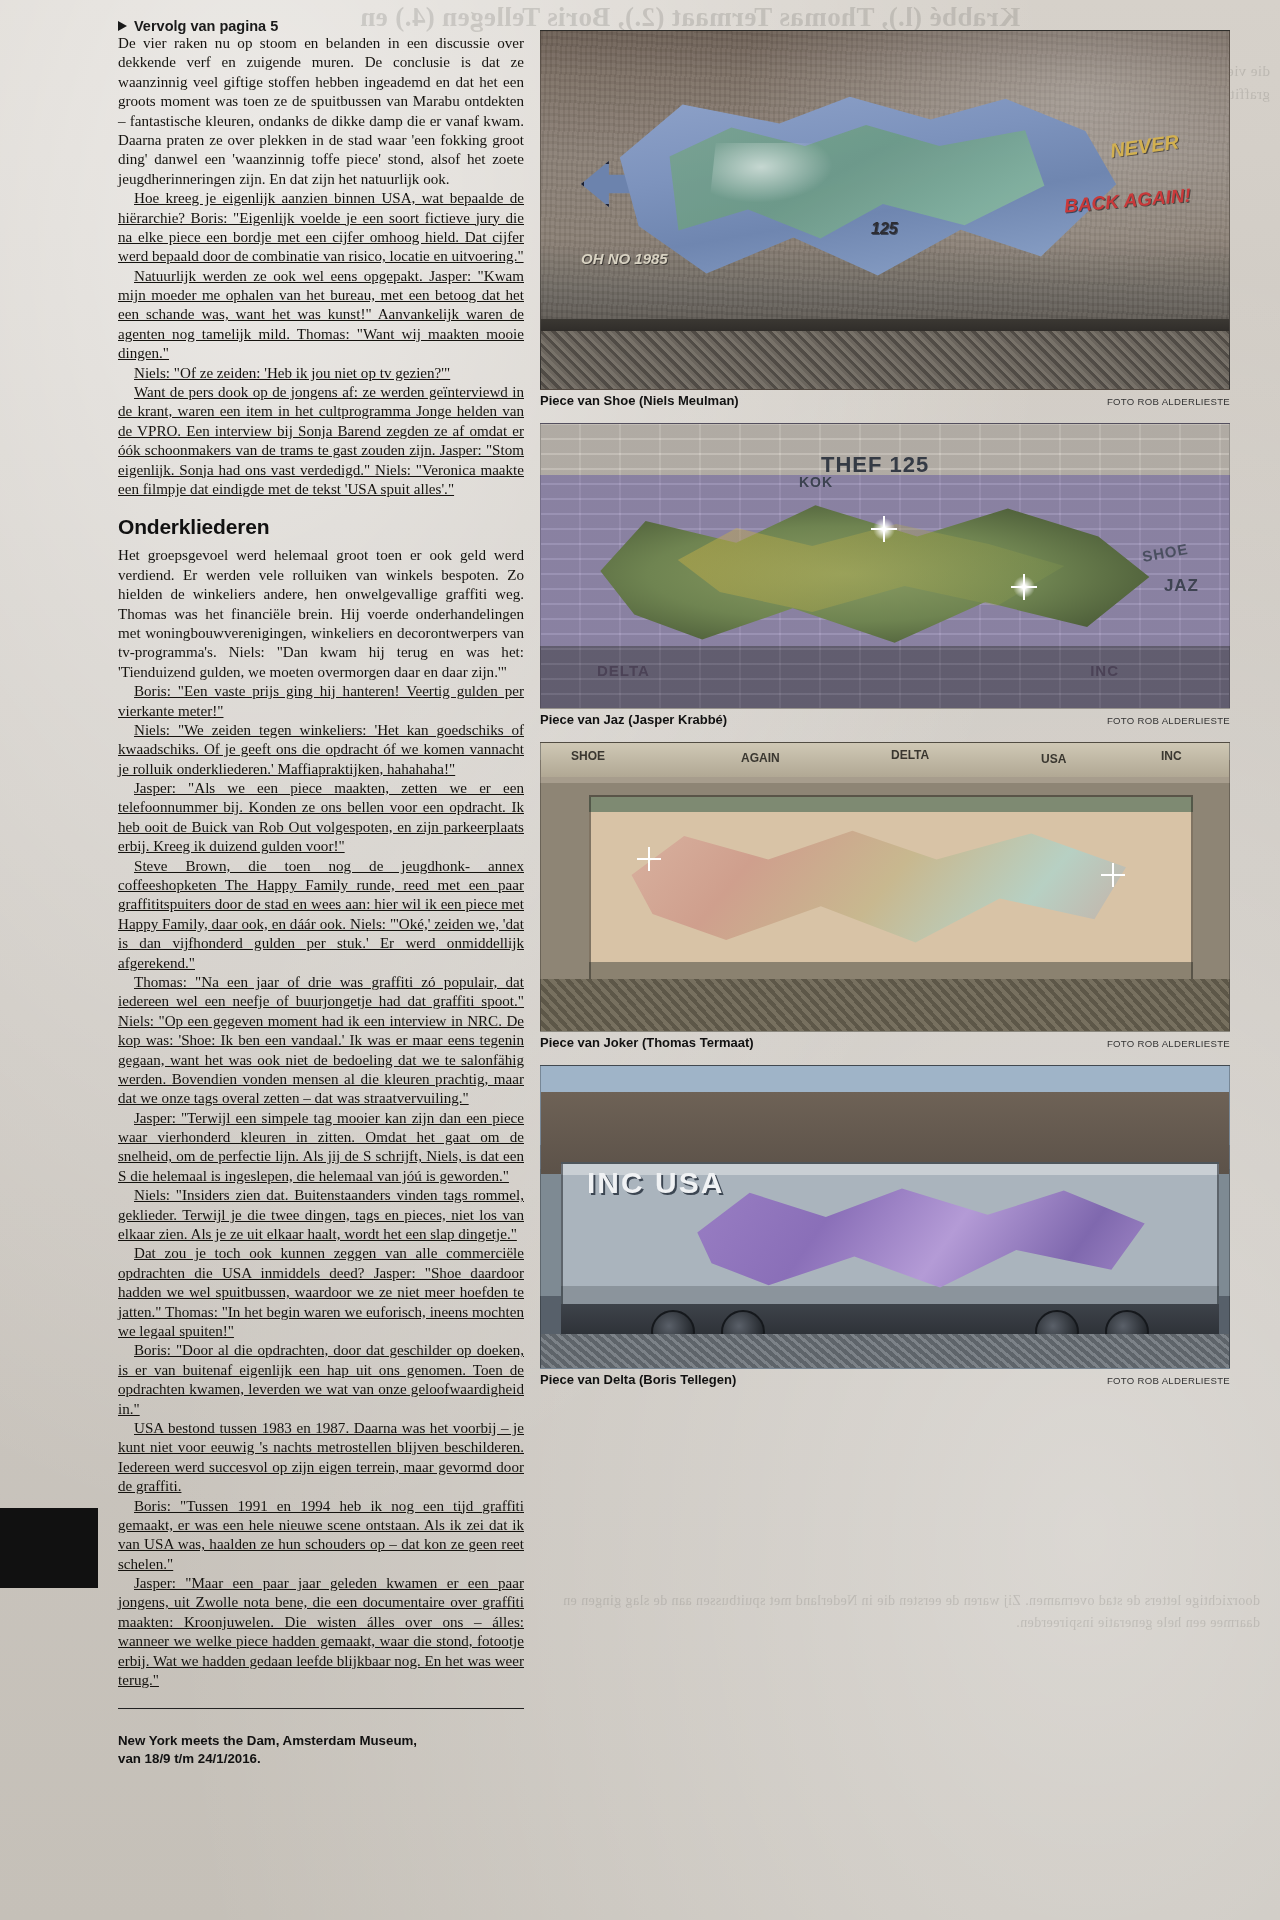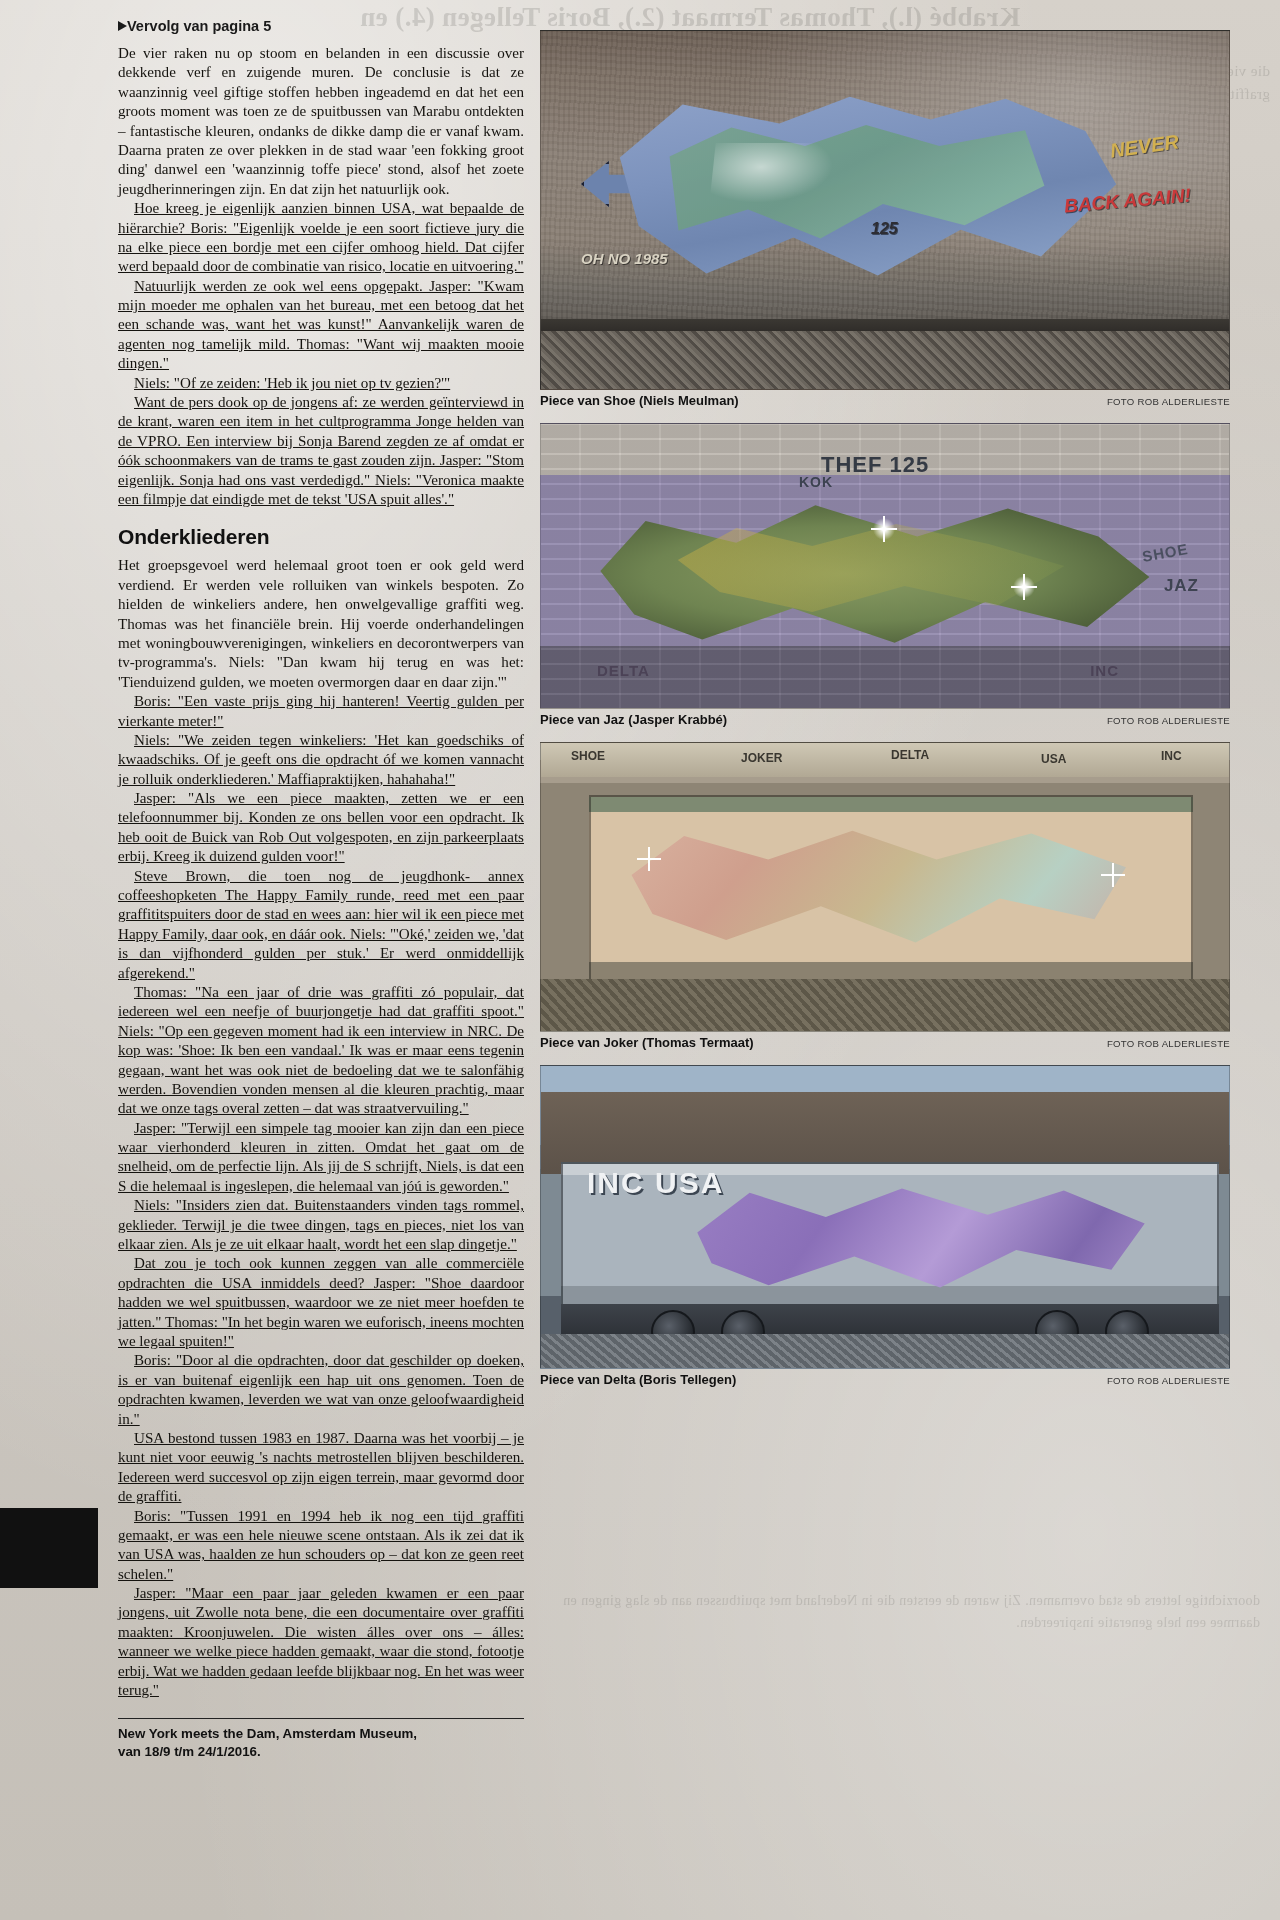--- a/index.html
+++ b/index.html
@@ -69,25 +69,25 @@
   
   .col {
     position: absolute;
     left: 118px;
     top: 18px;
     width: 406px;
   }
   .jump-line {
     display: flex;
     align-items: center;
+    gap: 7px;
     font-family: "Liberation Sans", sans-serif;
     font-weight: bold;
     font-size: 14.5px;
     color: #1a1a1a;
-    margin-bottom: 10px;
   }
   .tri {
     width: 0; height: 0;
     border-left: 9px solid #1a1a1a;
     border-top: 5.5px solid transparent;
     border-bottom: 5.5px solid transparent;
   }
   .body p {
     margin: 0;
     font-size: 15.1px;
@@ -103,21 +103,21 @@
     font-family: "Liberation Sans", sans-serif;
     font-size: 21px;
     font-weight: bold;
     color: #111;
     margin: 16px 0 7px 0;
     letter-spacing: -0.2px;
   }
   .footer {
     margin-top: 18px;
     border-top: 1.5px solid #222;
-    padding-top: 6px;
+    padding-top: 23px;
     font-family: "Liberation Sans", sans-serif;
     font-size: 13.3px;
     font-weight: bold;
     line-height: 1.35;
     color: #111;
   }
 
   
   .photos {
     position: absolute;
@@ -418,21 +418,21 @@
         <span class="t">Piece van Jaz (Jasper Krabbé)</span>
         <span class="c">FOTO ROB ALDERLIESTE</span>
       </div>
     </div>
 
     <div class="photo-block">
       <div class="photo p3">
         <div class="roof"></div>
         <div class="rooftags">
           <span style="left:30px;top:2px;">SHOE</span>
-          <span style="left:200px;top:4px;">JOKER</span>
+          <span style="left:200px;top:4px;">AGAIN</span>
           <span style="left:350px;top:1px;">DELTA</span>
           <span style="left:500px;top:5px;">USA</span>
           <span style="left:620px;top:2px;">INC</span>
         </div>
         <div class="panel"></div>
         <div class="letters"></div>
         <div class="sparkle" style="left:96px; top:104px;"></div>
         <div class="sparkle" style="left:560px; top:120px;"></div>
         <div class="ground"></div>
       </div>

